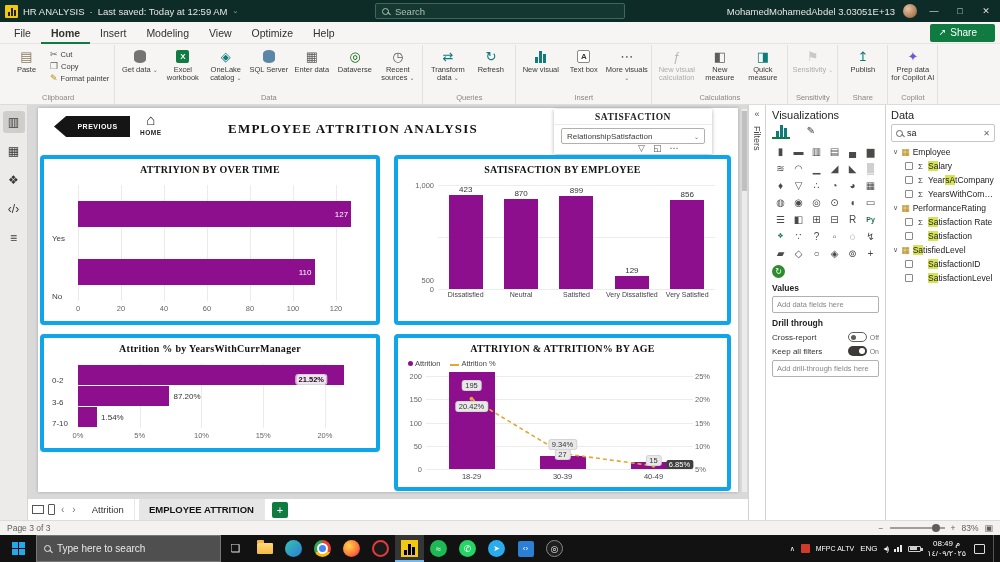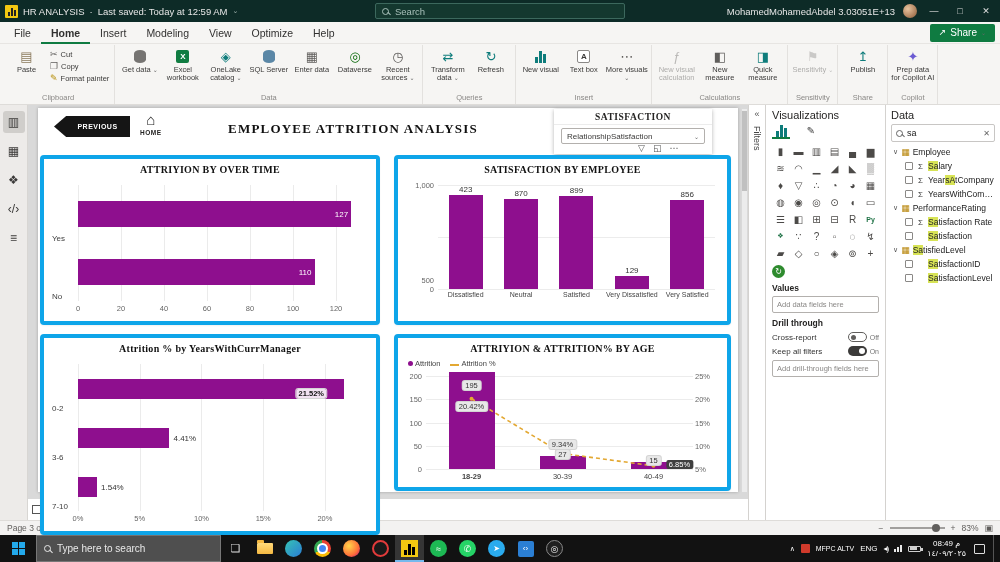--- a/index.html
+++ b/index.html
@@ -530,21 +530,21 @@
                   </div>
                   <div class="vcol">
                     <div class="vval">856</div>
                     <div class="vbar" style="height: 85.6%; background: rgb(142, 15, 142);"></div>
                     <div class="vcat">Very Satisfied</div>
                   </div>
                 </div>
               </div>
           </div>
 
-          <div class="card" style="left:2px;top:226px;width:340px;height:201px">
+          <div class="card" style="left:2px;top:226px;width:340px;height:118px">
             <div class="card-title">Attrition % by YearsWithCurrManager</div>
             <div id="plot3">
                 <div class="hgrid">
                   <div class="vline" style="left: 0%;"></div>
                   <div class="vline" style="left: 21.7391%;"></div>
                   <div class="vline" style="left: 43.4783%;"></div>
                   <div class="vline" style="left: 65.2174%;"></div>
                   <div class="vline" style="left: 86.9565%;"></div>
                 </div>
                 <div class="hrows">
@@ -553,21 +553,21 @@
                     <div class="hzone">
                       <div class="hbar" style="width: 93.5652%; height: 20px; background: rgb(142, 15, 142);">
                         <span class="hval in chip">21.52%</span>
                       </div>
                     </div>
                   </div>
                   <div class="hrow">
                     <div class="hcat">3-6</div>
                     <div class="hzone">
                       <div class="hbar" style="width: 32.2174%; height: 20px; background: rgb(142, 15, 142);">
-                        <span class="hval out">4.41%</span>
+                        <span class="hval out">87.20%</span>
                       </div>
                     </div>
                   </div>
                   <div class="hrow">
                     <div class="hcat">7-10</div>
                     <div class="hzone">
                       <div class="hbar" style="width: 6.69565%; height: 20px; background: rgb(142, 15, 142);">
                         <span class="hval out">1.54%</span>
                       </div>
                     </div>
@@ -599,21 +599,21 @@
                 <div class="hline" style="top: 50%;"></div>
                 <div class="ylab" style="top: 50%;">100</div>
                 <div class="ylab r" style="top: 50%;">15%</div>
                 <div class="hline" style="top: 75%;"></div>
                 <div class="ylab" style="top: 75%;">50</div>
                 <div class="ylab r" style="top: 75%;">10%</div>
                 <div class="hline" style="top: 100%;"></div>
                 <div class="ylab" style="top: 100%;">0</div>
                 <div class="ylab r" style="top: 100%;">5%</div>
                 <div class="cbar" style="left: 22.5px; width: 46px; height: 96.525px; background: rgb(142, 15, 142);"></div>
-                <div class="ccat" style="left: 45.5px; font-weight: bold;">18-29</div>
+                <div class="ccat" style="left: 45.5px;">18-29</div>
                 <div class="cbar" style="left: 113.5px; width: 46px; height: 13.365px; background: rgb(142, 15, 142);"></div>
                 <div class="ccat" style="left: 136.5px;">30-39</div>
                 <div class="cbar" style="left: 204.5px; width: 46px; height: 7.425px; background: rgb(142, 15, 142);"></div>
                 <div class="ccat" style="left: 227.5px;">40-49</div>
                 <div class="csvg"><svg width="273" height="99">
                     <polyline points="45.5,22.7 136.5,77.5 227.5,89.8" fill="none" stroke="#E3A832" stroke-width="1.6" stroke-dasharray="4 3"></polyline>
                     <circle cx="45.5" cy="22.7" r="2" fill="#E3A832"></circle>
                     <circle cx="136.5" cy="77.5" r="2" fill="#E3A832"></circle>
                     <circle cx="227.5" cy="89.8" r="2" fill="#E3A832"></circle>
                   </svg></div>

